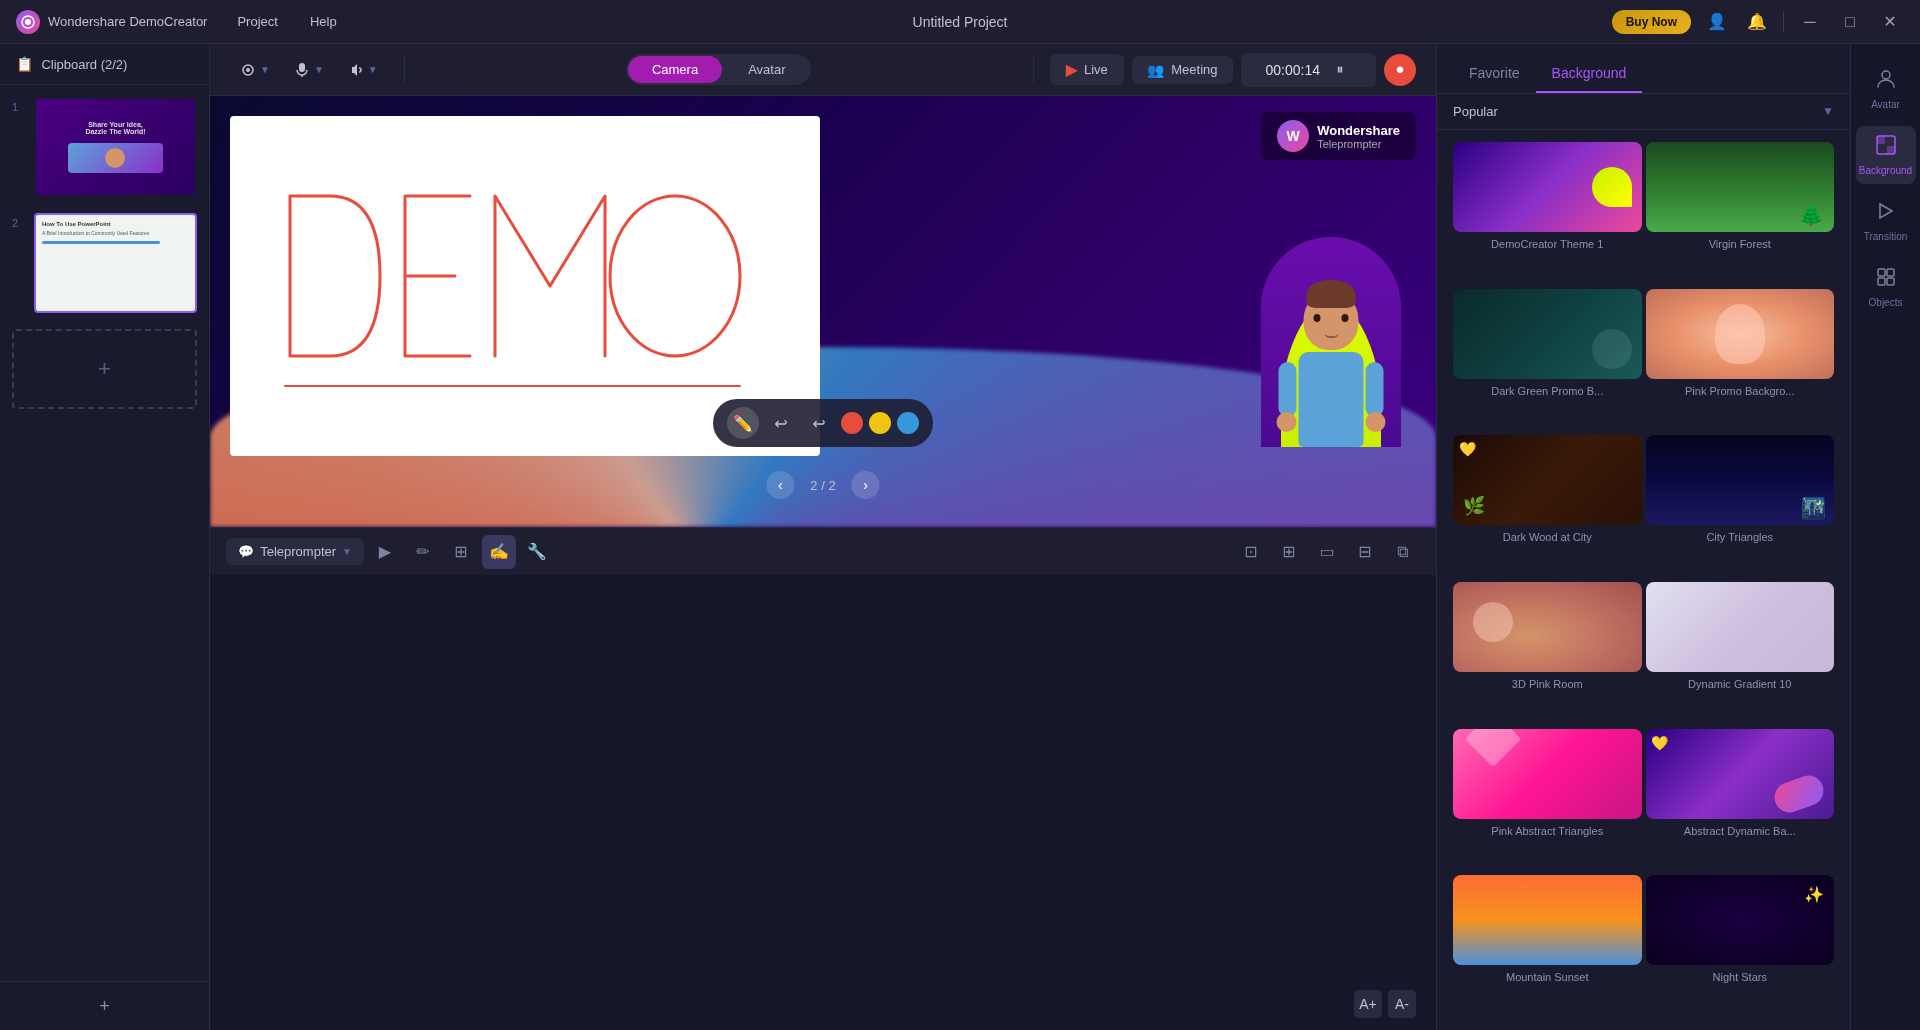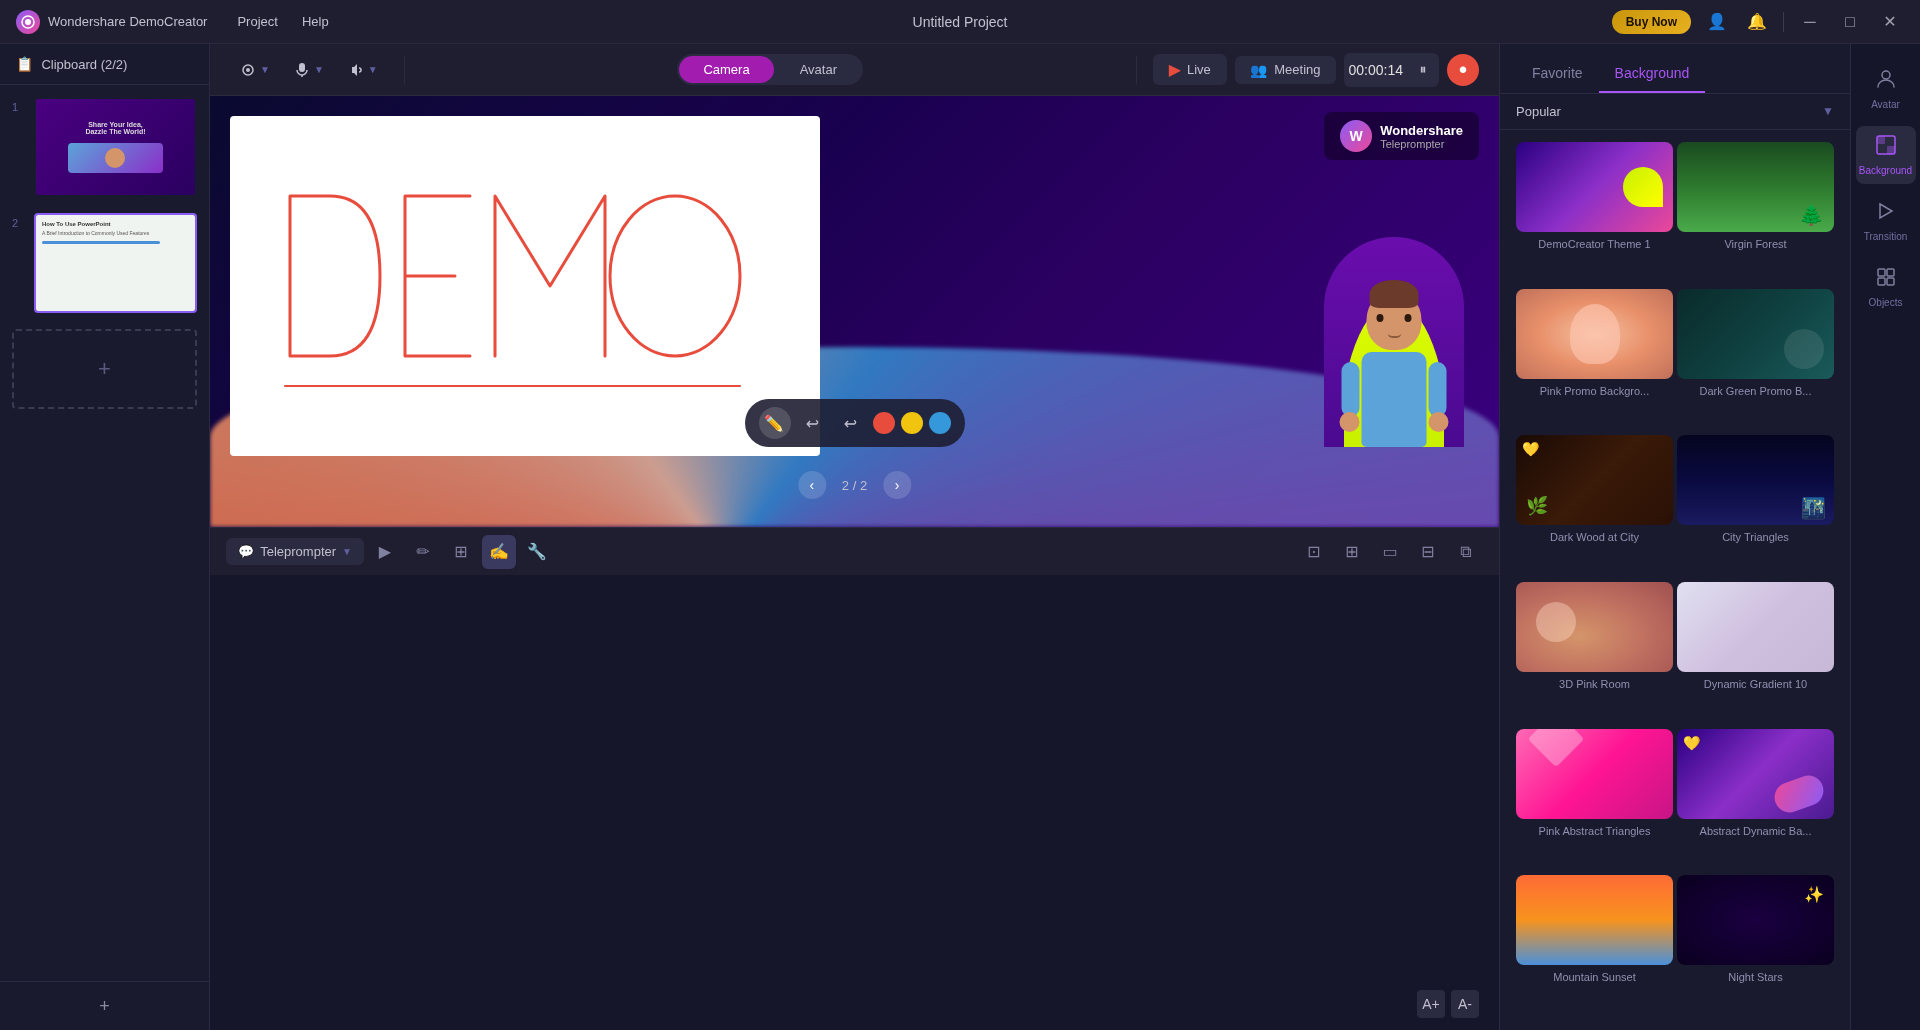--- a/index.html
+++ b/index.html
@@ -42,21 +42,21 @@
       font-weight: bold;
       color: white;
     }
     .titlebar-appname {
       font-size: 13px;
       color: #c0c0d0;
       font-weight: 500;
     }
     .titlebar-menu {
       display: flex;
-      gap: 12px;
+      gap: 20px;
       margin-right: auto;
     }
     .titlebar-menu-item {
       font-size: 13px;
       color: #c0c0d0;
       cursor: pointer;
       padding: 4px 6px;
       border-radius: 4px;
     }
     .titlebar-center {
@@ -299,21 +299,21 @@
       background: #2a2a40;
       border: none;
     }
     .live-icon { color: #e74c3c; font-size: 16px; }
     .meeting-icon { color: #c0c0d0; font-size: 14px; }
     .timer-group {
       display: flex;
       align-items: center;
       gap: 8px;
       background: #2a2a40;
-      padding: 5px 4px;
+      padding: 5px 24px;
       border-radius: 6px;
     }
     .timer-text { font-size: 14px; color: #e0e0e0; font-variant-numeric: tabular-nums; }
     .pause-btn {
       width: 24px;
       height: 24px;
       display: flex;
       align-items: center;
       justify-content: center;
       color: #c0c0d0;
@@ -493,21 +493,21 @@
       justify-content: center;
       cursor: pointer;
       background: #2a2a40;
       color: #c0c0d0;
       font-size: 14px;
       border: none;
     }
 
     
     .right-panel {
-      width: 421px;
+      width: 484px;
       background: #1a1a2e;
       border-left: 1px solid #2a2a40;
       display: flex;
       flex-shrink: 0;
     }
     .right-panel-content {
       flex: 1;
       display: flex;
       flex-direction: column;
     }
@@ -996,32 +996,32 @@
 
         <div class="bg-item">
           <div class="bg-thumb">
             <div class="bg-thumb-inner bg-virgin-forest"></div>
           </div>
           <span class="bg-label">Virgin Forest</span>
         </div>
 
         <div class="bg-item">
           <div class="bg-thumb">
-            <div class="bg-thumb-inner bg-pink-promo" style="position:relative;"></div>
-          </div>
-          <span class="bg-label">Pink Promo Backgro...</span>
-        </div>
-
-        <div class="bg-item">
-          <div class="bg-thumb">
             <div class="bg-thumb-inner bg-dark-green">
               <div style="position:absolute;bottom:10px;right:10px;width:40px;height:40px;background:rgba(255,255,255,0.1);border-radius:50%;"></div>
             </div>
           </div>
           <span class="bg-label">Dark Green Promo B...</span>
+        </div>
+
+        <div class="bg-item">
+          <div class="bg-thumb">
+            <div class="bg-thumb-inner bg-pink-promo" style="position:relative;"></div>
+          </div>
+          <span class="bg-label">Pink Promo Backgro...</span>
         </div>
 
         <div class="bg-item">
           <div class="bg-thumb">
             <span class="fav-heart">💛</span>
             <div class="bg-thumb-inner bg-dark-wood"></div>
           </div>
           <span class="bg-label">Dark Wood at City</span>
         </div>
 

